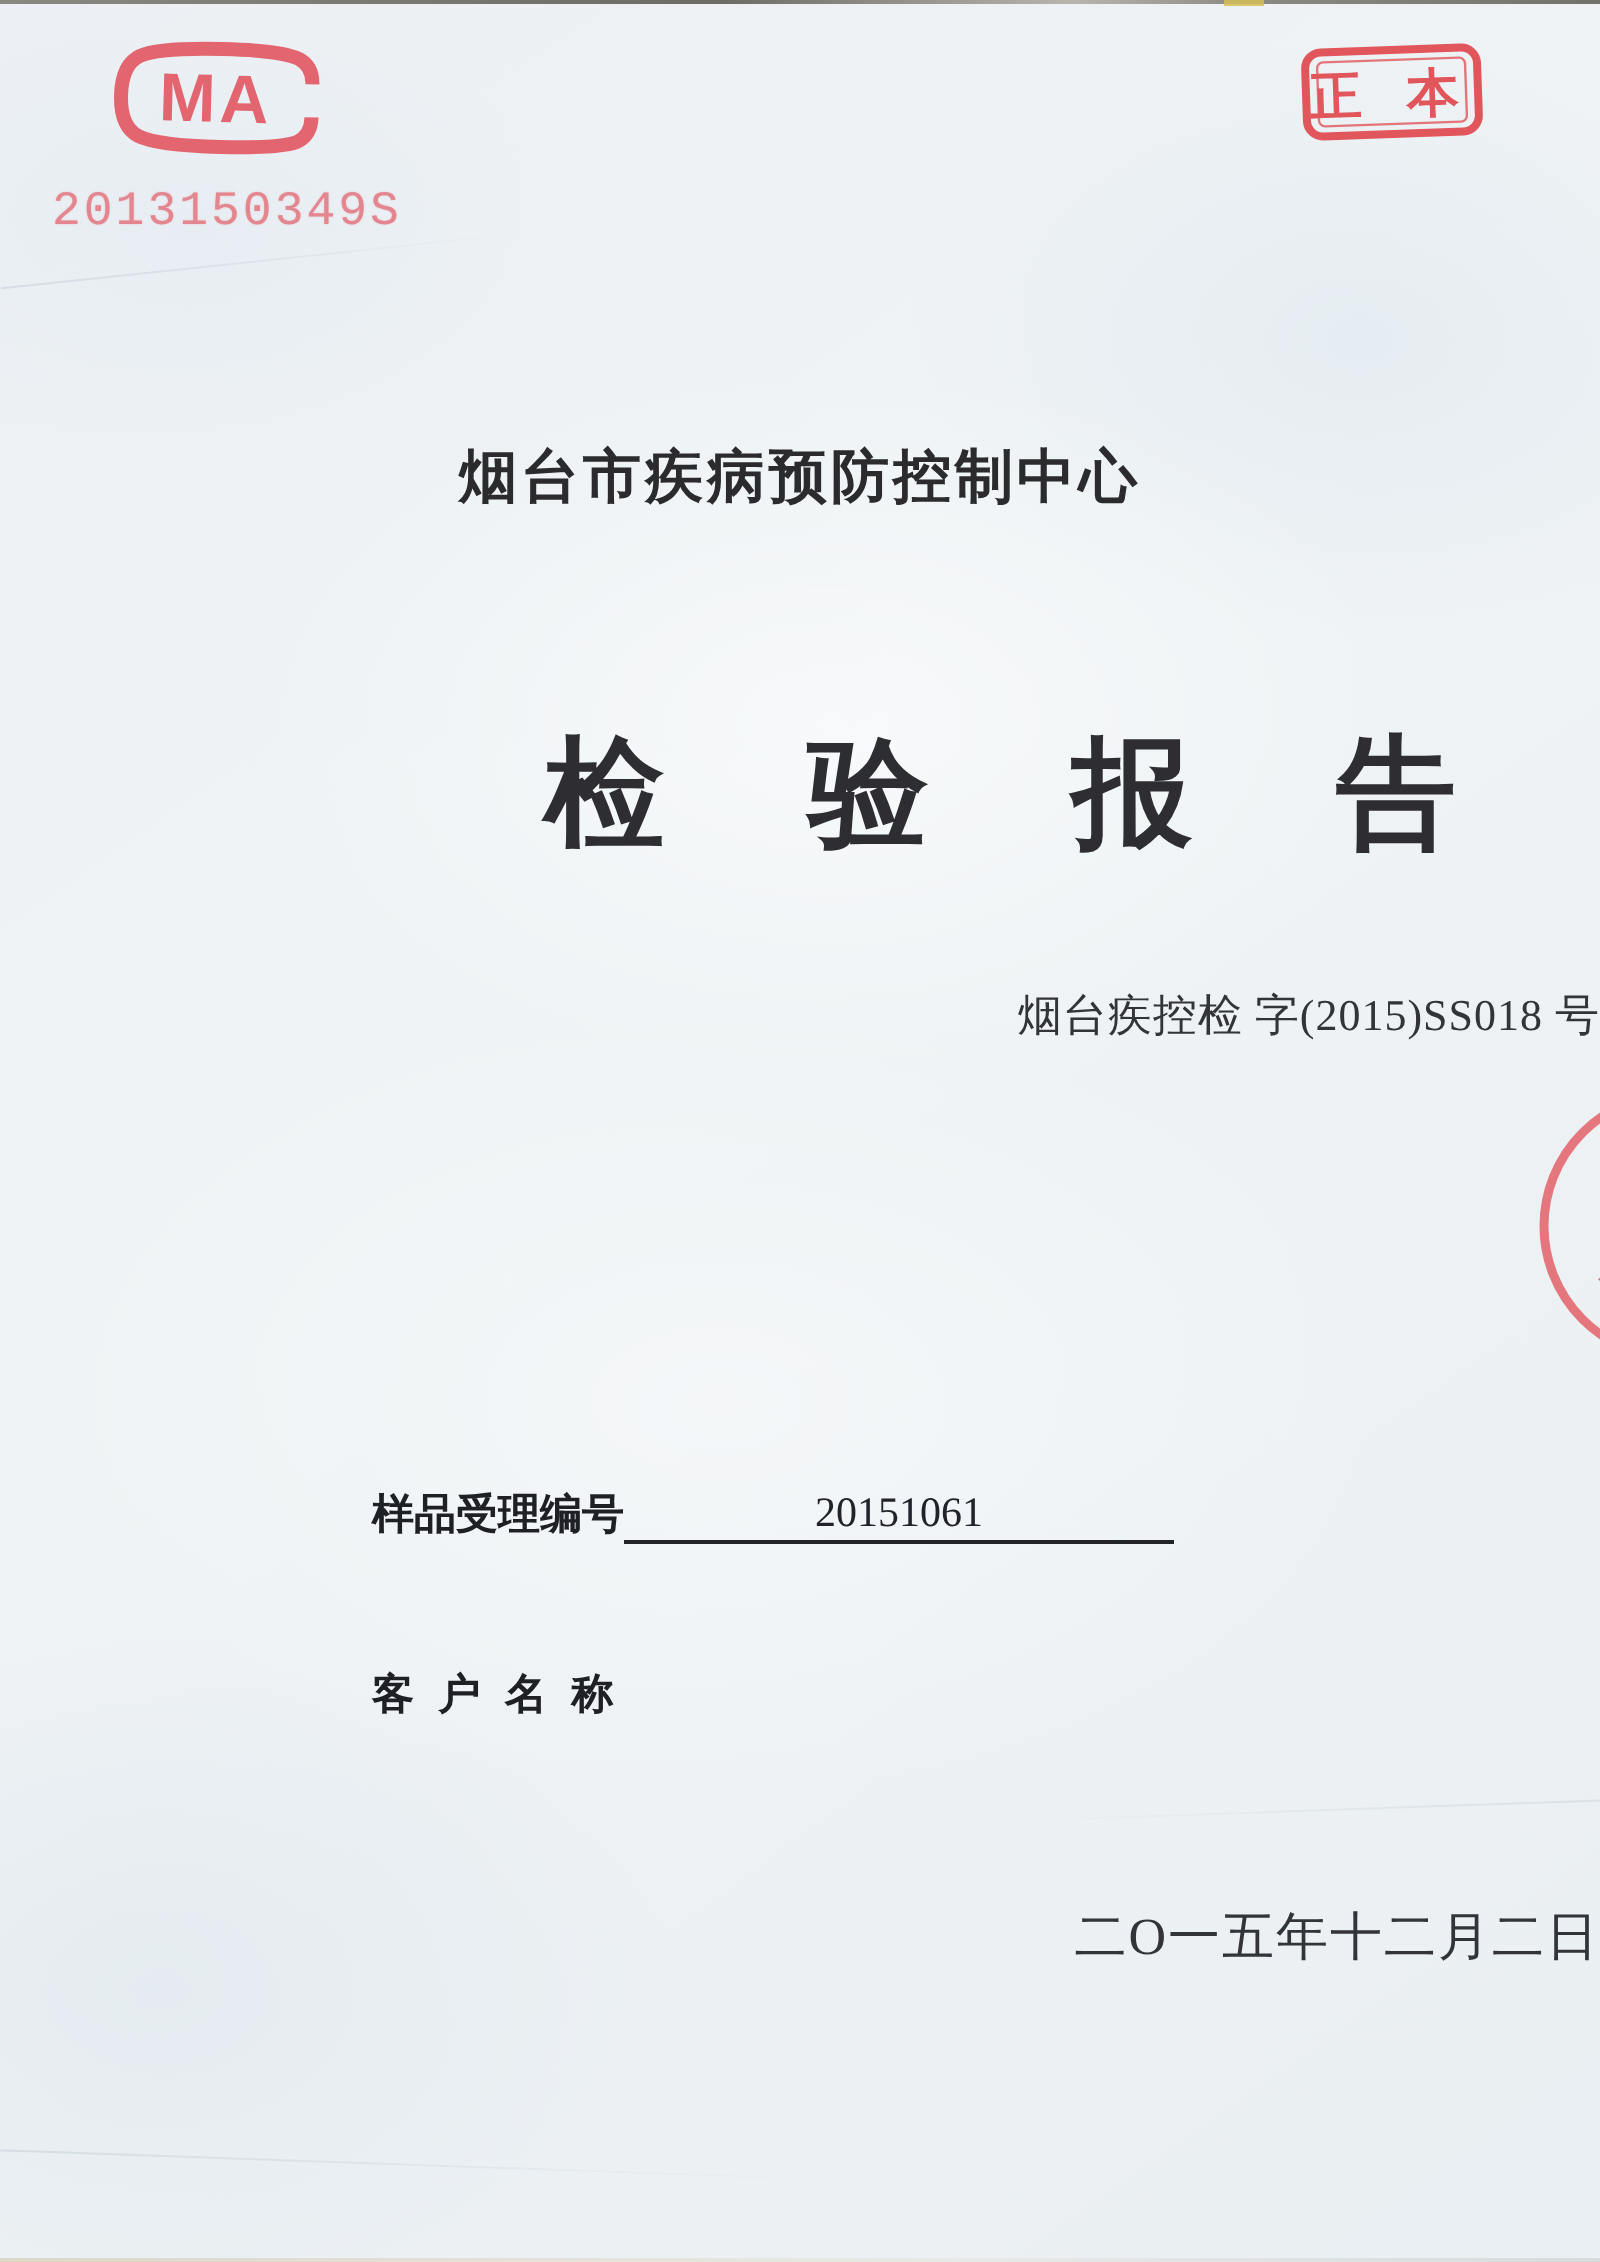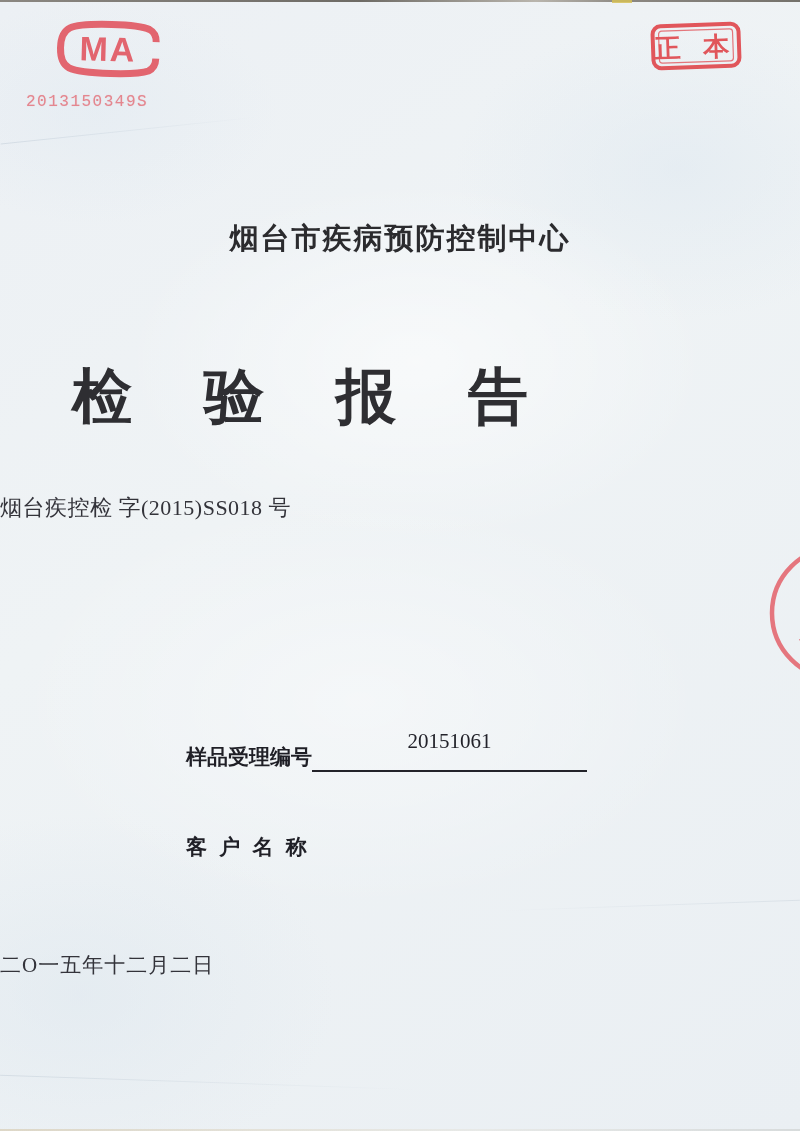--- a/index.html
+++ b/index.html
@@ -29,58 +29,58 @@
   .crease2{position:absolute;left:0;top:1082px;width:420px;height:1px;
     background:linear-gradient(to right,rgba(165,180,195,.30),rgba(165,180,195,0));transform:rotate(2deg);}
   .crease3{position:absolute;right:0;top:905px;width:300px;height:1px;
     background:linear-gradient(to left,rgba(165,180,195,.25),rgba(165,180,195,0));transform:rotate(-2deg);}
 
   
   .cma-stamp{position:absolute;left:52px;top:18px;width:118px;height:62px;transform:rotate(1.5deg);opacity:.92;}
   .serial-number{
     position:absolute;left:26px;top:93px;
     font-family:"Liberation Mono","DejaVu Sans Mono",monospace;
-    font-size:16px;letter-spacing:1.5px;color:#e4868f;font-weight:400;
+    font-size:24px;letter-spacing:1.5px;color:#e4868f;font-weight:400;
     text-shadow:0 0 1px rgba(228,134,143,.4);
   }
   .zhengben-stamp{position:absolute;left:650px;top:22px;width:92px;height:48px;transform:rotate(-2deg);opacity:.92;}
   .seal-stamp{position:absolute;left:718px;top:535px;width:82px;height:156px;opacity:.88;}
 
   
   .org-title{
     position:absolute;top:219px;left:0;width:100%;
     text-align:center;font-size:29px;font-weight:600;letter-spacing:2px;color:#2b2b2e;
   }
   .report-title{
     position:absolute;top:357px;left:0;width:100%;
-    text-align:left;font-size:60px;font-weight:700;
+    text-align:right;font-size:60px;font-weight:700;
     letter-spacing:72px;padding-left:72px;box-sizing:border-box;
     color:#2e2e32;white-space:nowrap;
   }
   .report-no{
     position:absolute;top:493px;left:0;width:100%;
-    text-align:left;font-size:22px;color:#33333a;letter-spacing:.5px;
+    text-align:right;font-size:22px;color:#33333a;letter-spacing:.5px;
   }
   .field-row{
     position:absolute;left:186px;width:401px;height:30px;
     display:flex;align-items:flex-end;
   }
   .row-1{top:742px;} .row-2{top:787px;} .row-3{top:832px;align-items:flex-end;}
   .field-label{
     font-size:21px;font-weight:700;color:#1f1f26;
     word-spacing:7px;white-space:pre;padding-bottom:1px;flex:0 0 auto;
   }
   .field-value{
     flex:1 1 auto;text-align:center;font-size:21px;color:#22222a;
-    border-bottom:2px solid #23232a;padding-bottom:16px;line-height:1.25;
+    border-bottom:2px solid #23232a;padding-bottom:1px;line-height:1.25;
     white-space:nowrap;
   }
   .doc-date{
     position:absolute;top:951px;left:0;width:100%;
-    text-align:left;font-size:21px;letter-spacing:1px;color:#33333a;
+    text-align:right;font-size:26px;letter-spacing:1px;color:#33333a;
   }
 </style>
 </head>
 <body>
 
 <div class="page">
 
   <div class="scan-edge-top"></div>
   <div class="scan-speck"></div>
   <div class="scan-edge-bottom"></div>

